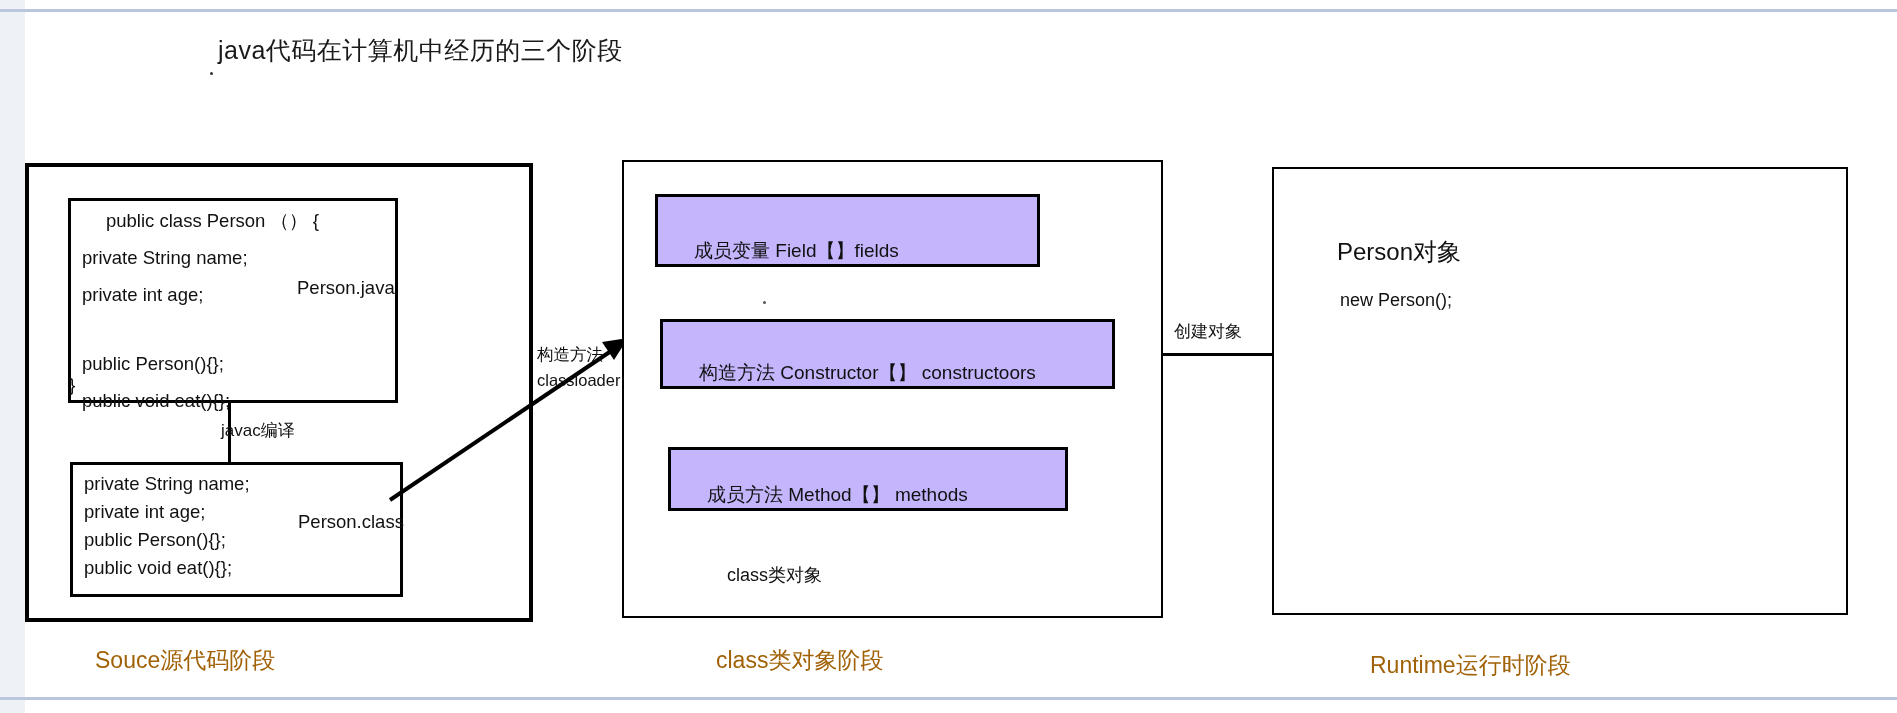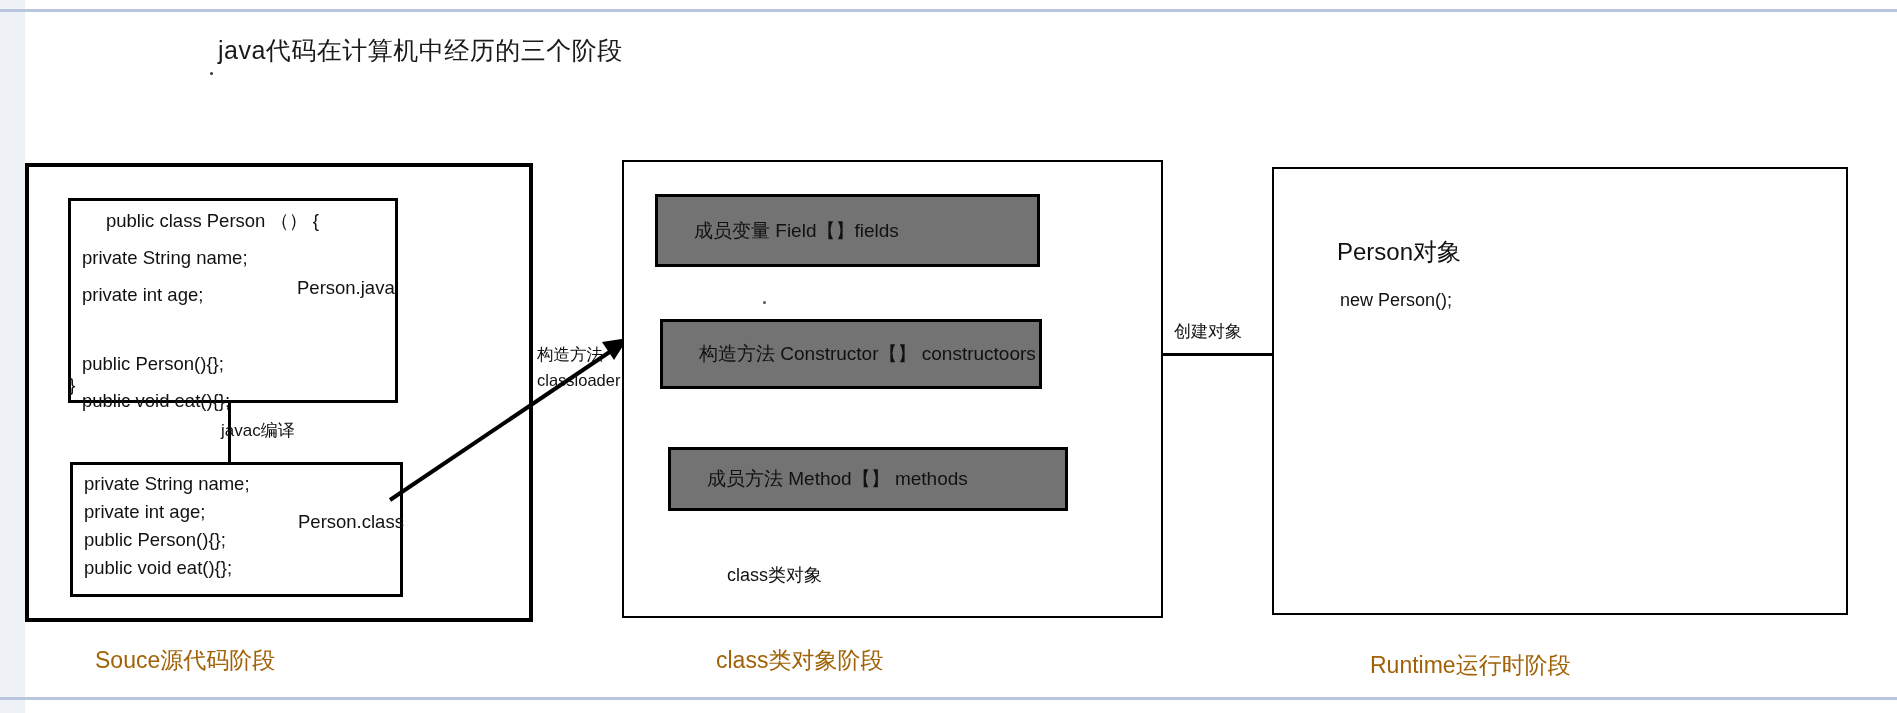--- a/index.html
+++ b/index.html
@@ -45,26 +45,26 @@
   #box-class{left:70px;top:462px;width:333px;height:135px;}
 
   .codeline{
     position:absolute;font-size:18.5px;color:#111;white-space:nowrap;line-height:1;
   }
 
   .tagtext{position:absolute;font-size:18.5px;color:#111;white-space:nowrap;}
 
   
   .subbox{
-    position:absolute;box-sizing:border-box;border:3px solid #000;background:#737373;
-    display:flex;align-items:center;
+    position:absolute;box-sizing:border-box;border:3px solid #000;background:#c4b5fd;
+    display:flex;align-items:flex-end;
   }
   .subbox span{padding-left:36px;font-size:19px;color:#111;white-space:nowrap;}
   #sub-fields {left:655px;top:194px;width:385px;height:73px;}
-  #sub-ctors  {left:660px;top:319px;width:382px;height:70px;}
+  #sub-ctors  {left:660px;top:319px;width:455px;height:70px;}
   #sub-methods{left:668px;top:447px;width:400px;height:64px;}
 
   .mid-dot{position:absolute;left:763px;top:301px;width:3px;height:3px;background:#555;border-radius:50%;}
 
   
   .vline{position:absolute;background:#000;width:3px;}
 
   
   #javac-line{left:228px;top:403px;height:59px;}
   #javac-label{left:221px;top:419px;font-size:17px;color:#111;white-space:nowrap;padding-left:0;}

